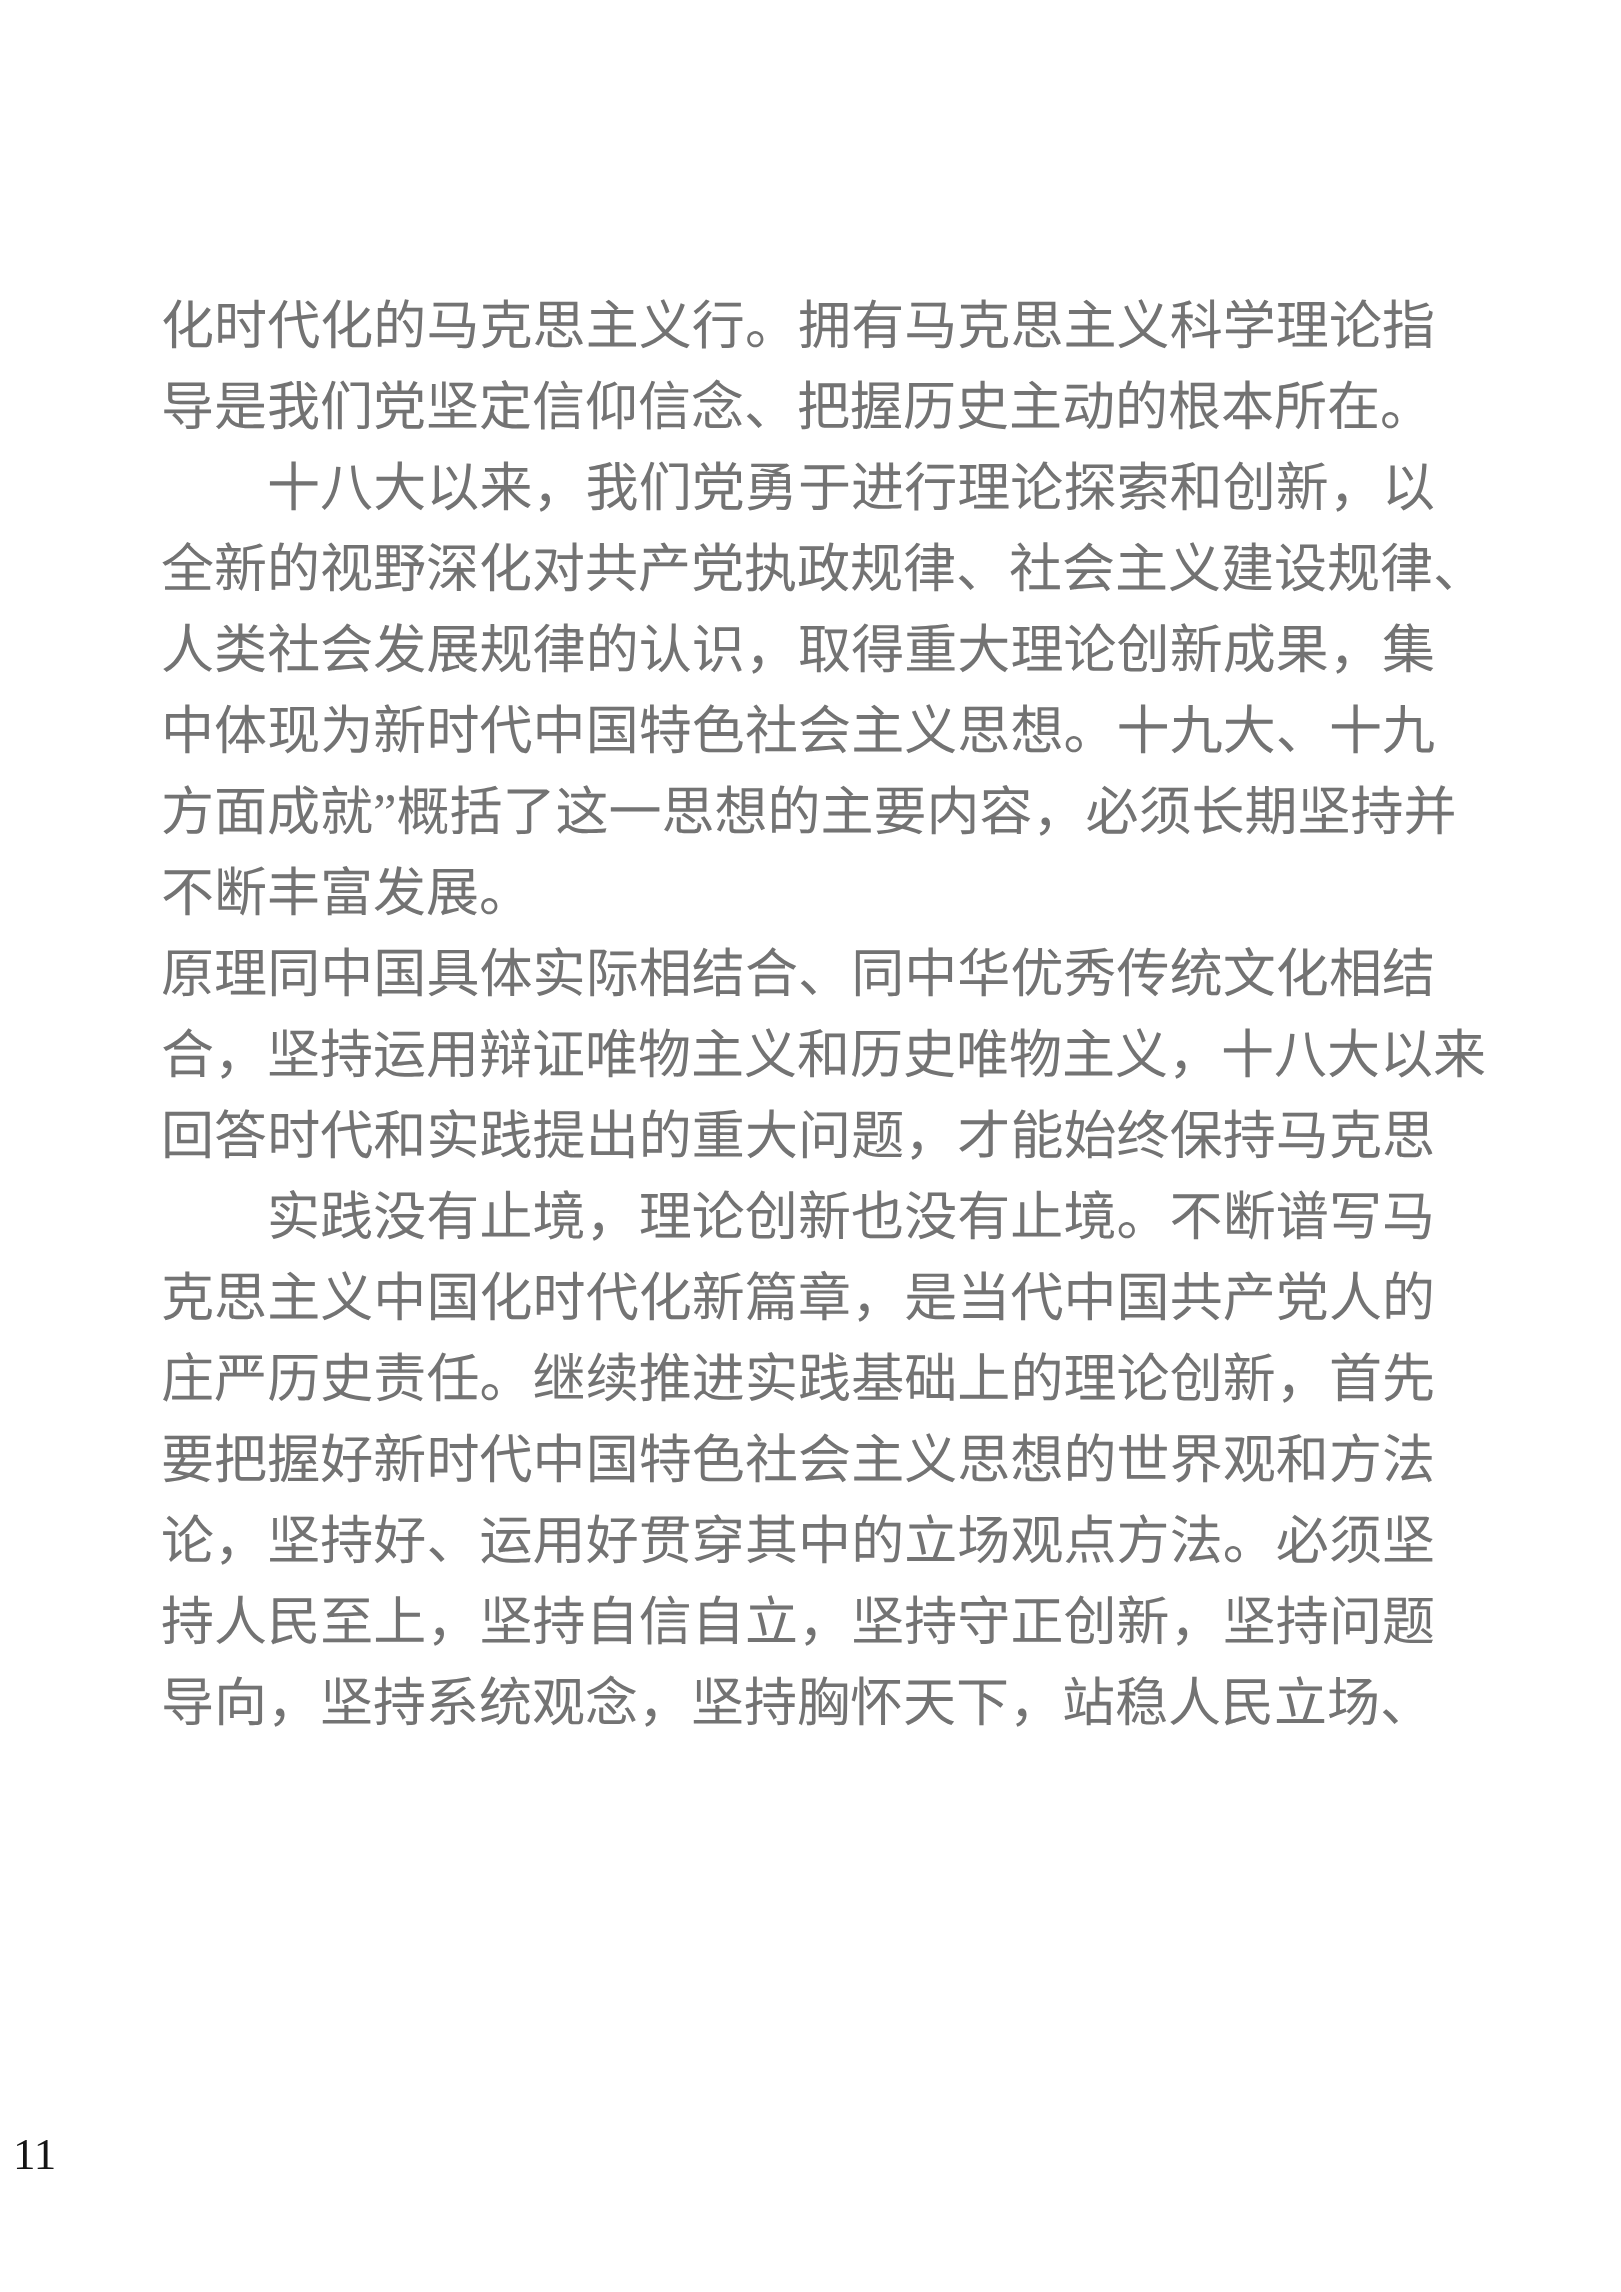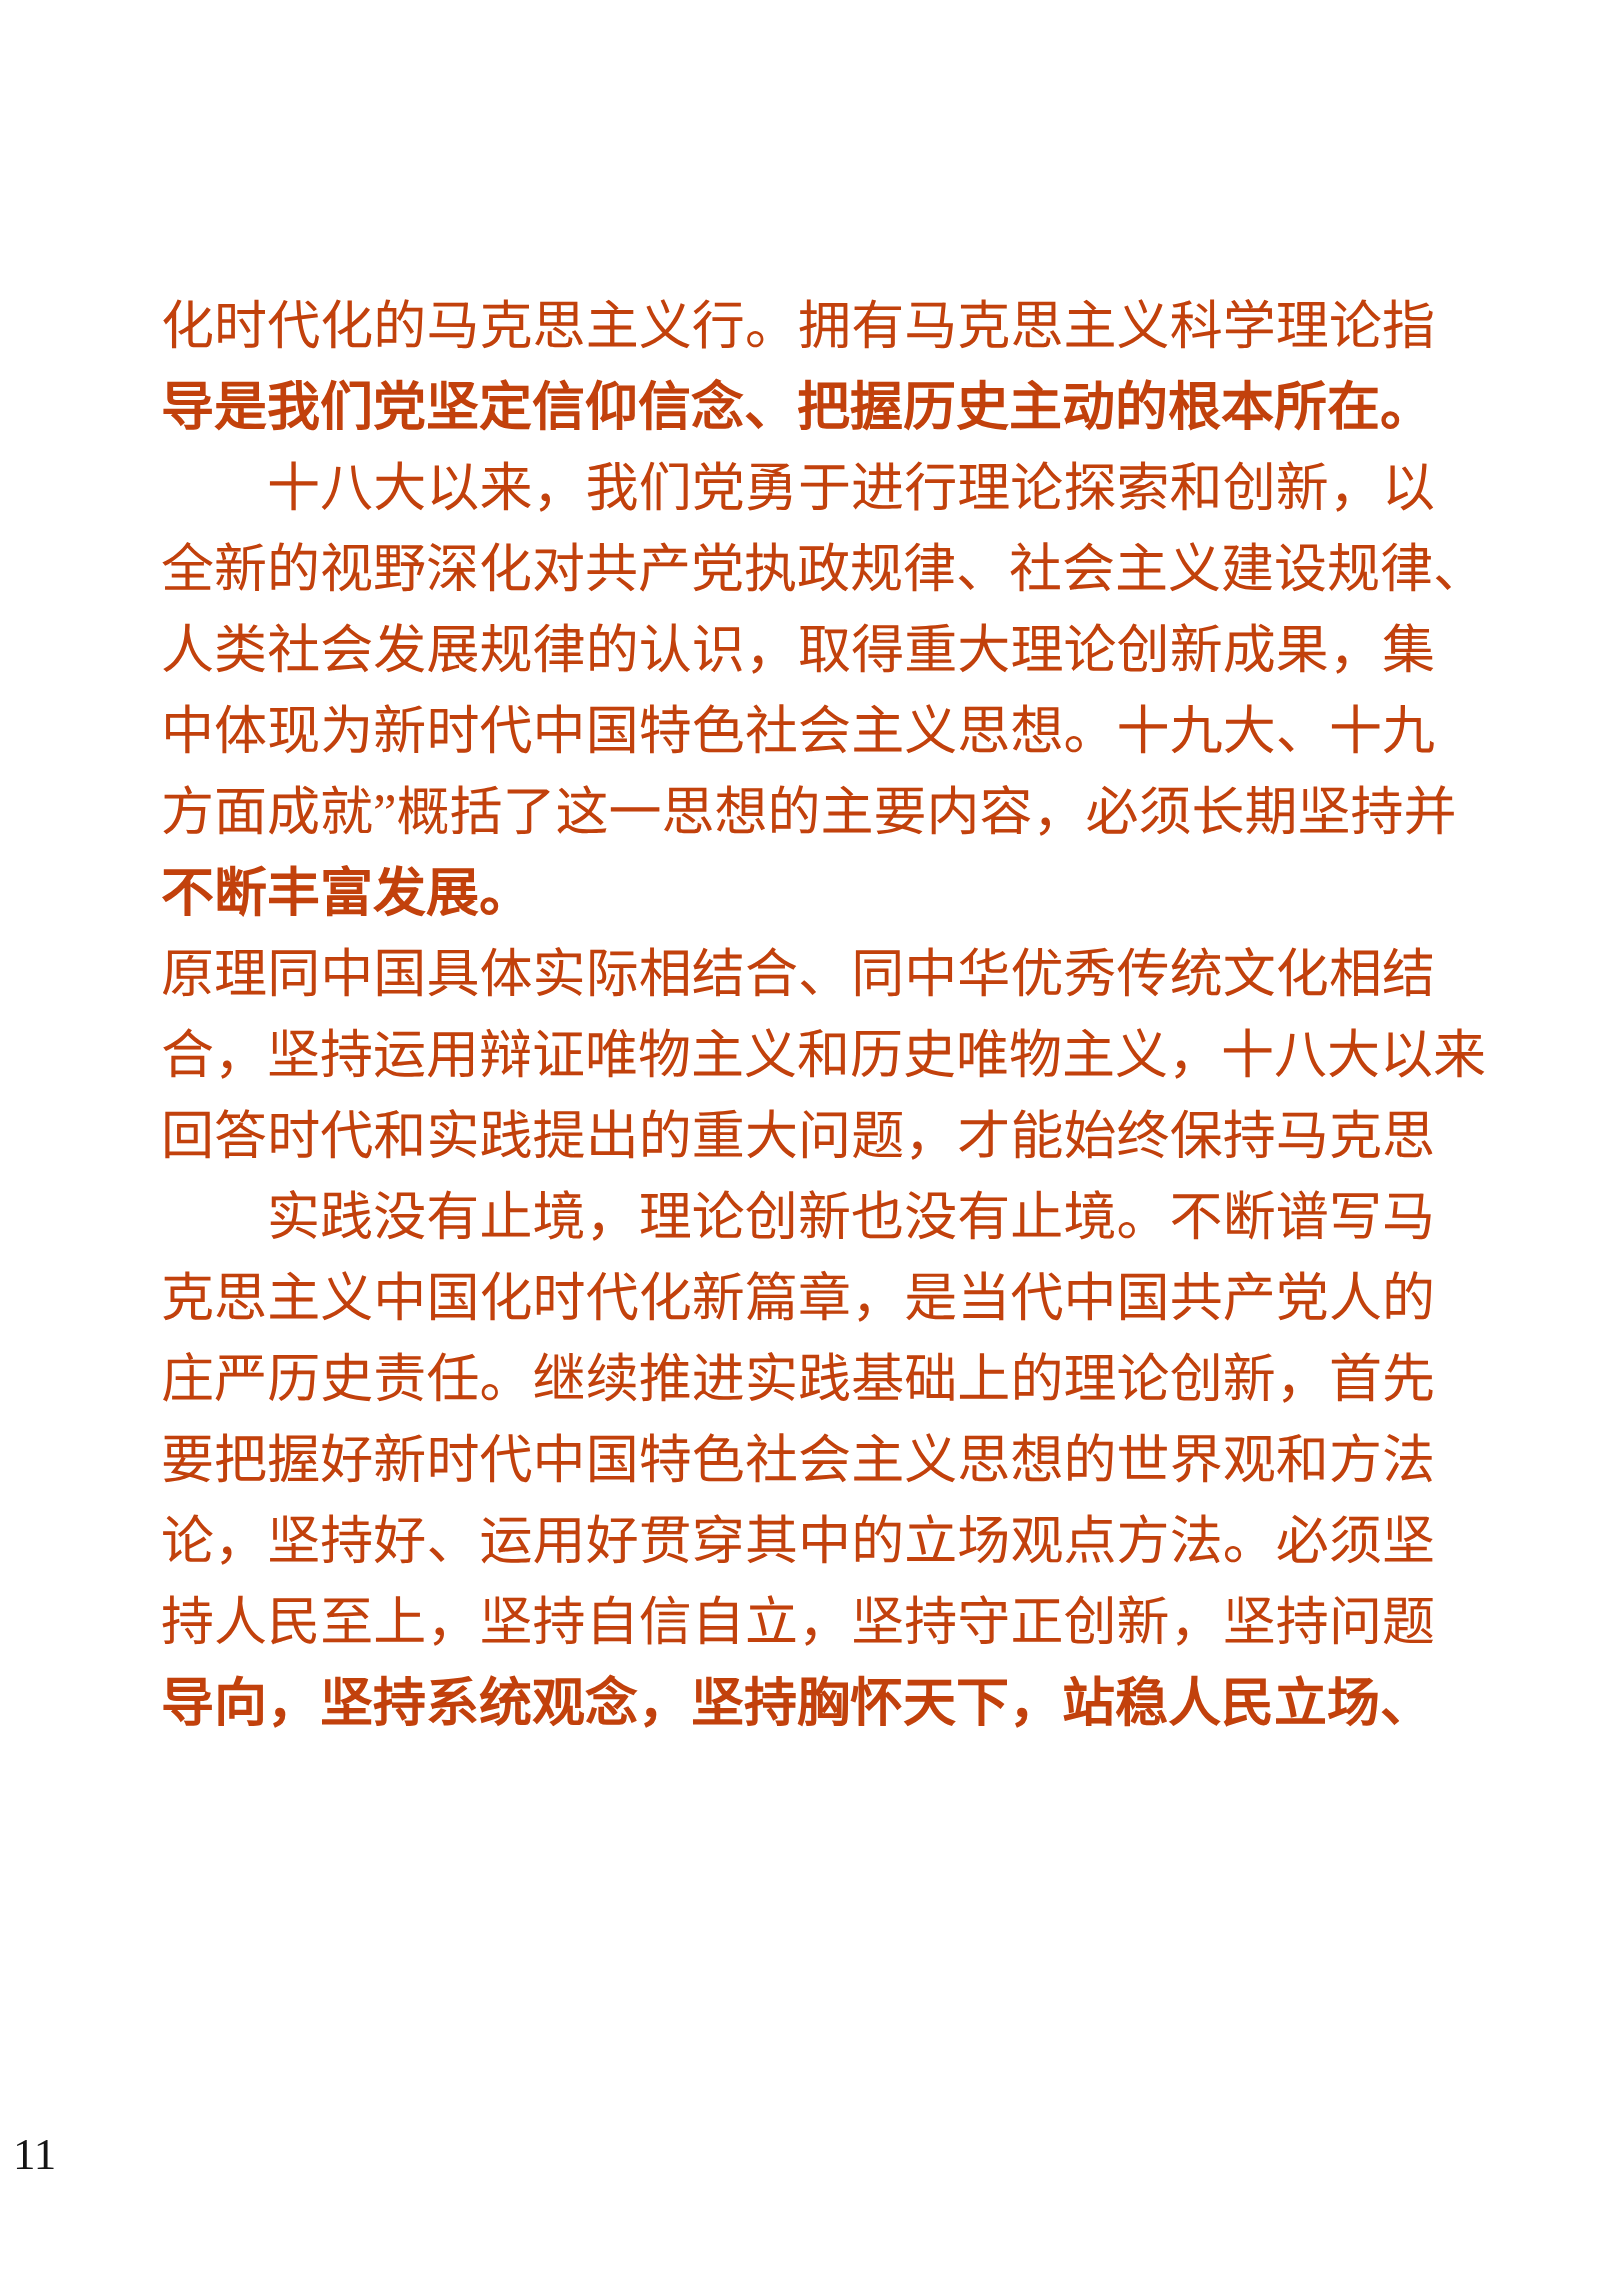--- a/index.html
+++ b/index.html
@@ -12,38 +12,37 @@
     position: relative;
     background: #ffffff;
     font-family: "Liberation Serif", "DejaVu Serif", serif;
     overflow: hidden;
   }
   .text-block {
     position: absolute;
     left: 161px;
     top: 286px;
     width: 1274px;
-    color: #c2410c;
+    color: #737373;
     font-size: 53px;
     line-height: 81px;
   }
   .para {
     margin: 0;
     padding: 0;
   }
   .line {
     white-space: nowrap;
     height: 81px;
     text-align: justify;
     text-align-last: justify;
     text-justify: inter-character;
   }
   .line.para-end {
     text-align-last: left;
-    font-weight: bold;
   }
   .line.indent {
     text-indent: 106px;
   }
   .page-number {
     position: absolute;
     top: 2129px;
     left: 13px;
     width: 1621px;
     text-align: left;

